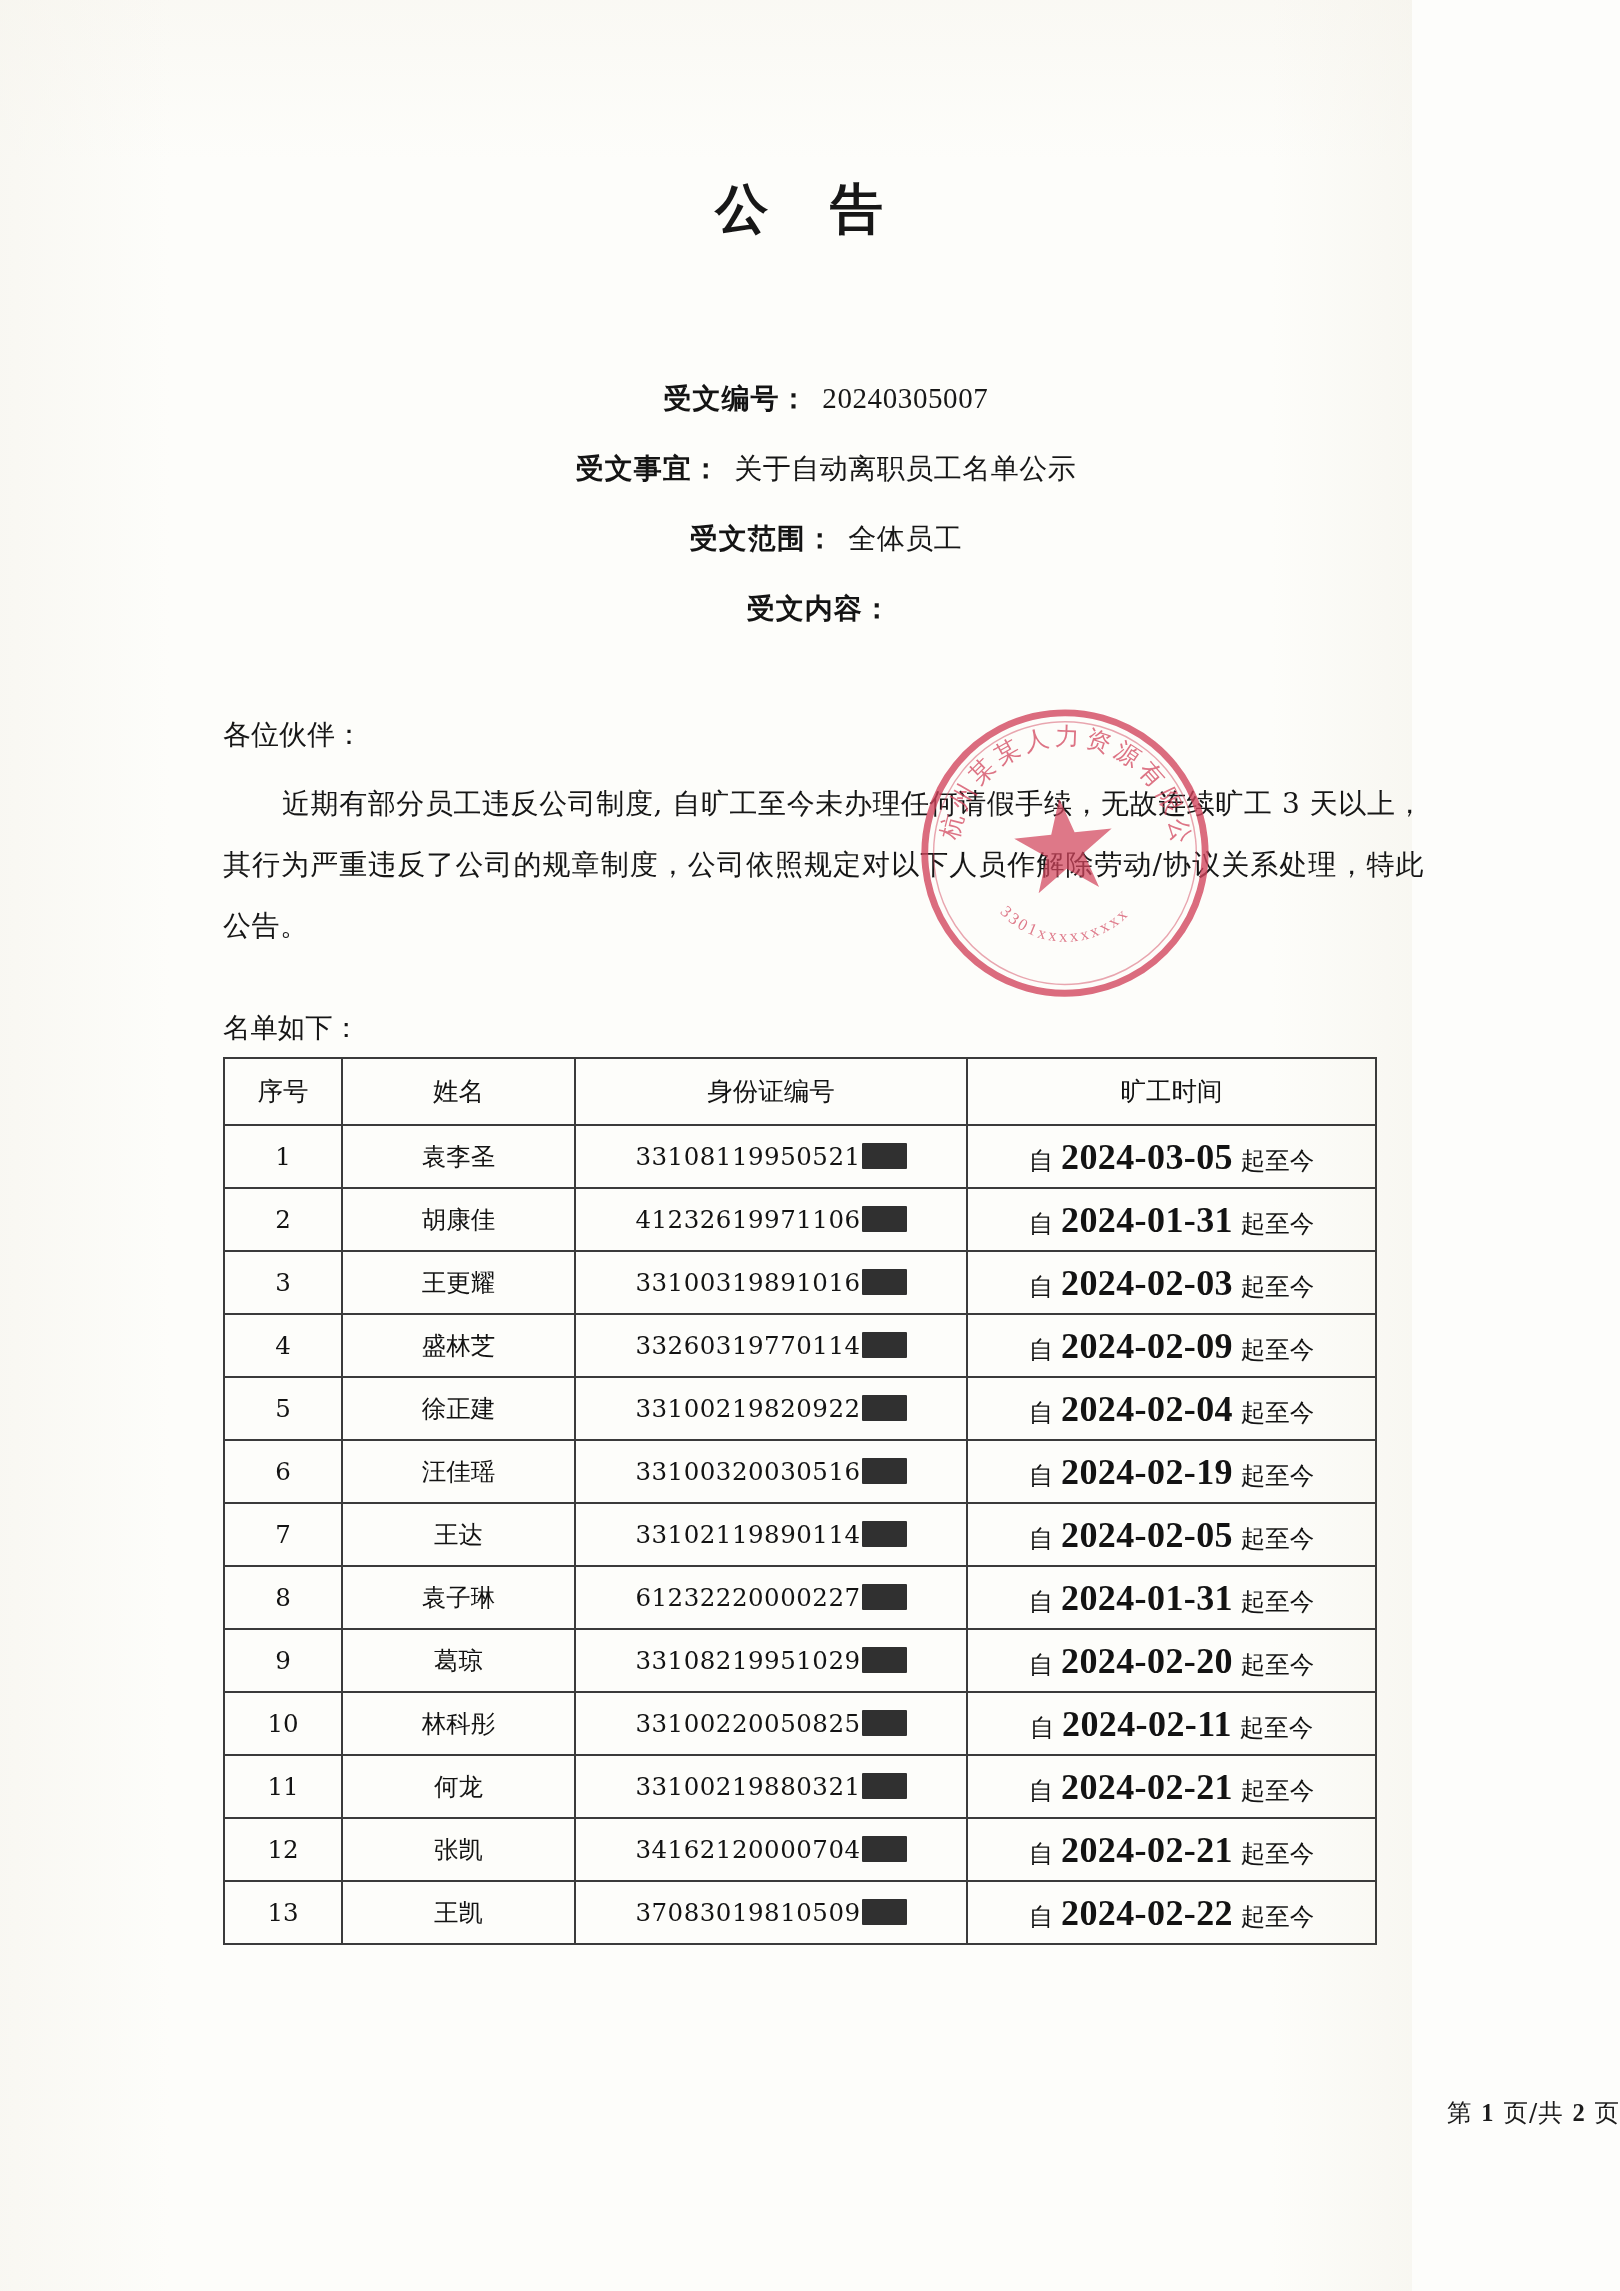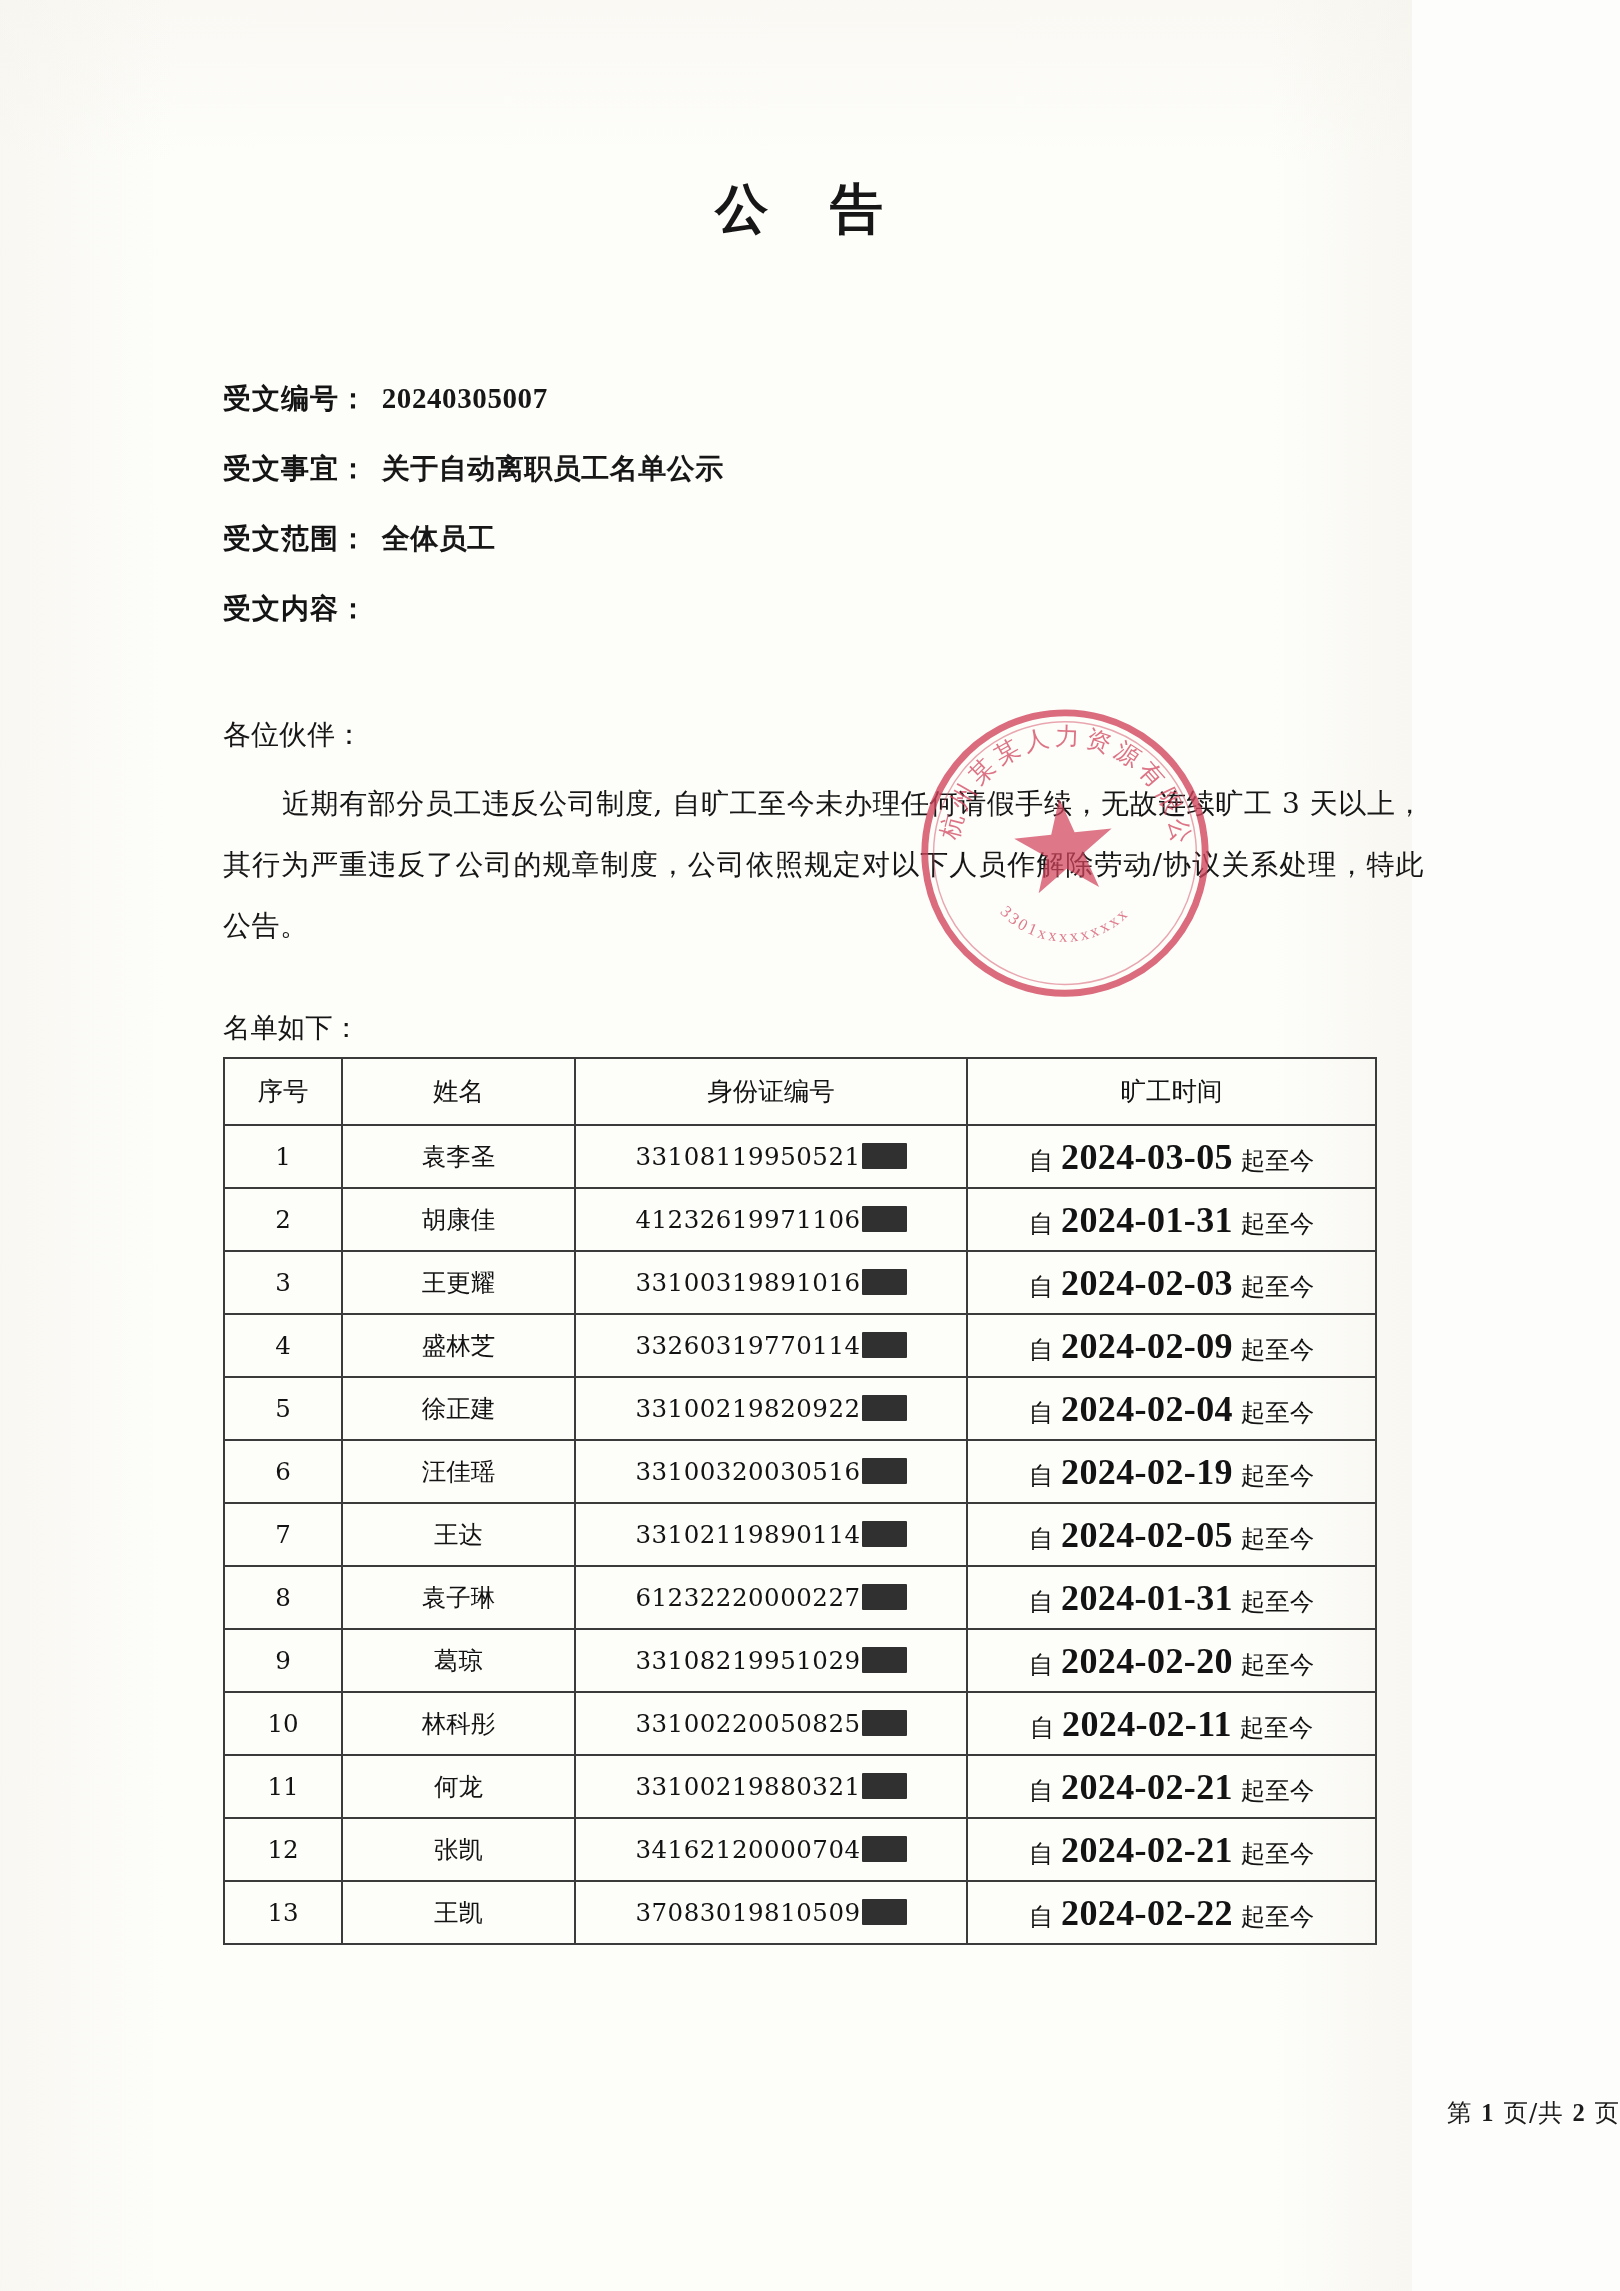--- a/index.html
+++ b/index.html
@@ -48,31 +48,32 @@
     position: absolute;
     left: 223px;
     top: 380px;
     width: 1206px;
   }
   .meta-row {
     display: flex;
     align-items: baseline;
     margin-bottom: 32px;
     font-size: 28px;
+    justify-content: center;
   }
   .meta-label {
     font-family: "DejaVu Serif", serif;
     font-weight: 700;
     color: #141414;
     white-space: nowrap;
     letter-spacing: 1px;
   }
   .meta-value {
     font-family: "DejaVu Serif", serif;
-    font-weight: 700;
+    font-weight: 400;
     color: #171717;
     margin-left: 13.7px;
     letter-spacing: 0.5px;
   }
   .meta-value.num {
     font-family: "Liberation Serif", serif;
     font-size: 29px;
     letter-spacing: 0.6px;
   }
   .body-block {

